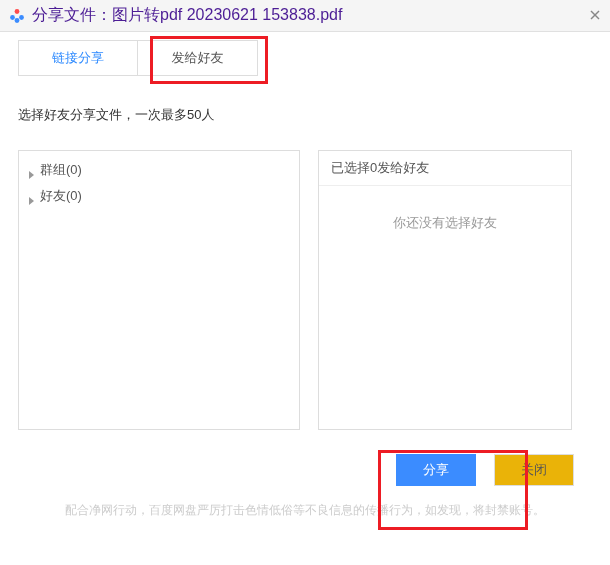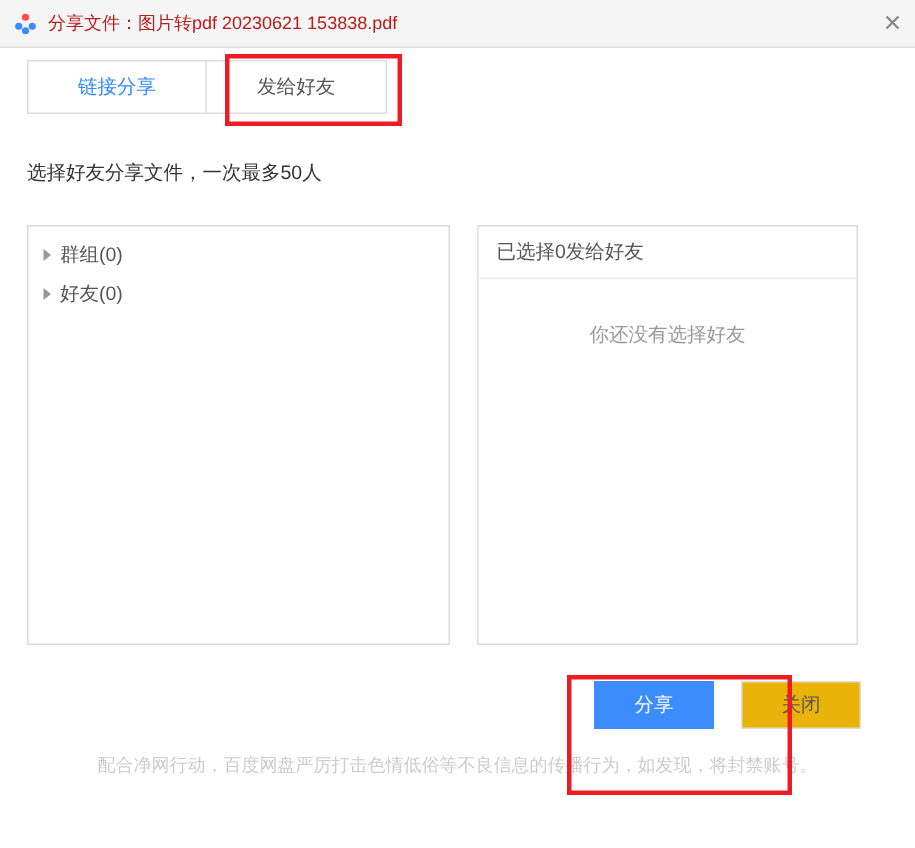--- a/index.html
+++ b/index.html
@@ -19,21 +19,21 @@
       display: flex;
       align-items: center;
       padding: 0 8px;
       position: relative;
     }
     .titlebar-icon {
       width: 18px;
       height: 18px;
       margin-right: 6px;
     }
-    .titlebar-text { color: #b91c1c; font-size: 12px; }
+    .titlebar-text { color: #4c1d95; font-size: 16px; }
     .titlebar-close {
       position: absolute;
       right: 6px;
       top: 6px;
       width: 18px;
       height: 18px;
       display: flex;
       align-items: center;
       justify-content: center;
       cursor: pointer;
@@ -118,21 +118,21 @@
       padding-top: 28px;
       color: #999;
       font-size: 13px;
       font-family: Liberation Serif, serif;
     }
     .tree-item {
       padding: 4px 0;
       color: #555;
       cursor: pointer;
       display: flex;
-      align-items: center;
+      align-items: flex-end;
     }
     .tree-arrow {
       width: 0; height: 0;
       border-top: 4px solid transparent;
       border-bottom: 4px solid transparent;
       border-left: 5px solid #999;
       margin-right: 6px;
     }
     .footer-buttons {
       display: flex;

